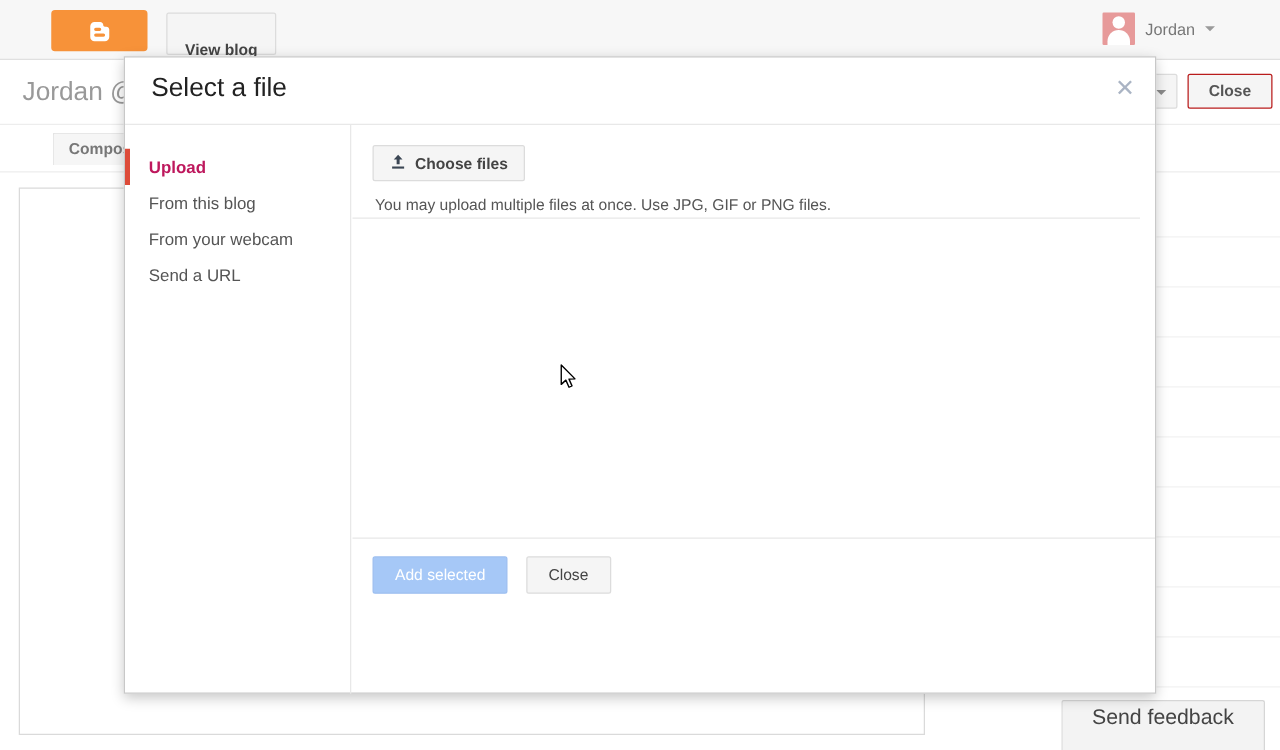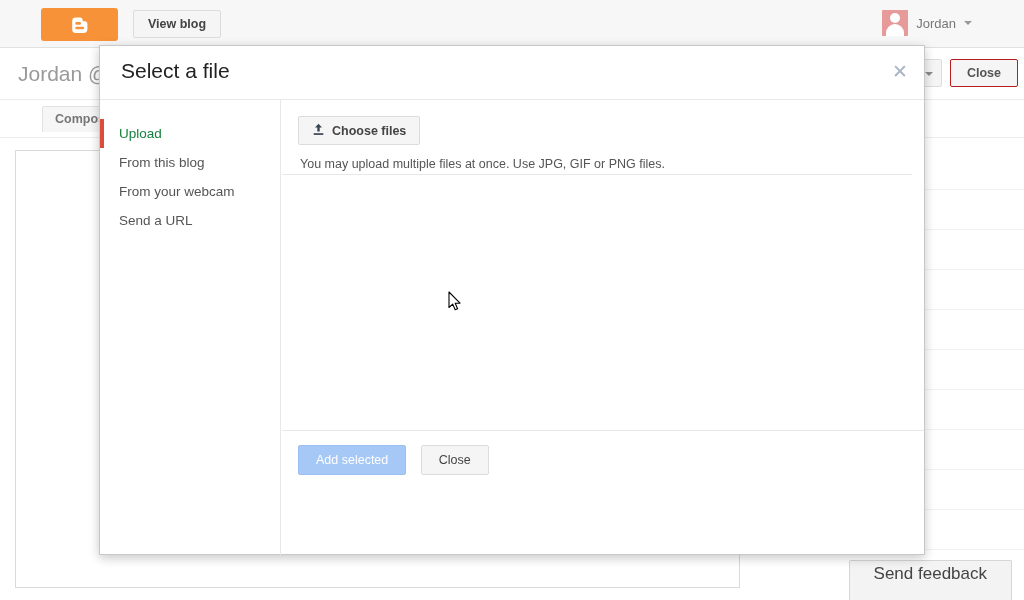--- a/index.html
+++ b/index.html
@@ -30,21 +30,21 @@
     border-radius: 3px;
     display: flex; align-items: center; justify-content: center;
   }
   .logo-glyph {
     width: 22px; height: 22px;
     position: relative;
   }
   .view-blog {
     position: absolute; left: 133px; top: 10px;
     height: 28px;
-    padding: 0 14px;
+    padding: 16px 14px;
     line-height: 27px;
     background: #f5f5f5;
     border: 1px solid #dcdcdc;
     border-radius: 2px;
     font-size: 12.5px;
     font-weight: bold;
     color: #444;
   }
   .user-area {
     position: absolute; right: 52px; top: 10px;
@@ -195,22 +195,22 @@
     padding-top: 19px;
   }
   .nav-item {
     position: relative;
     padding: 7px 12px 7px 19px;
     font-size: 13.5px;
     color: #555;
     line-height: 15px;
   }
   .nav-item.active {
-    color: #15803d;
-    font-weight: normal;
+    color: #be185d;
+    font-weight: bold;
   }
   .nav-item.active::before {
     content: "";
     position: absolute; left: 0; top: 0;
     width: 4px; height: 100%;
     background: #dd4b39;
   }
 
   .upload-pane {
     position: absolute; left: 182px; top: 0;

